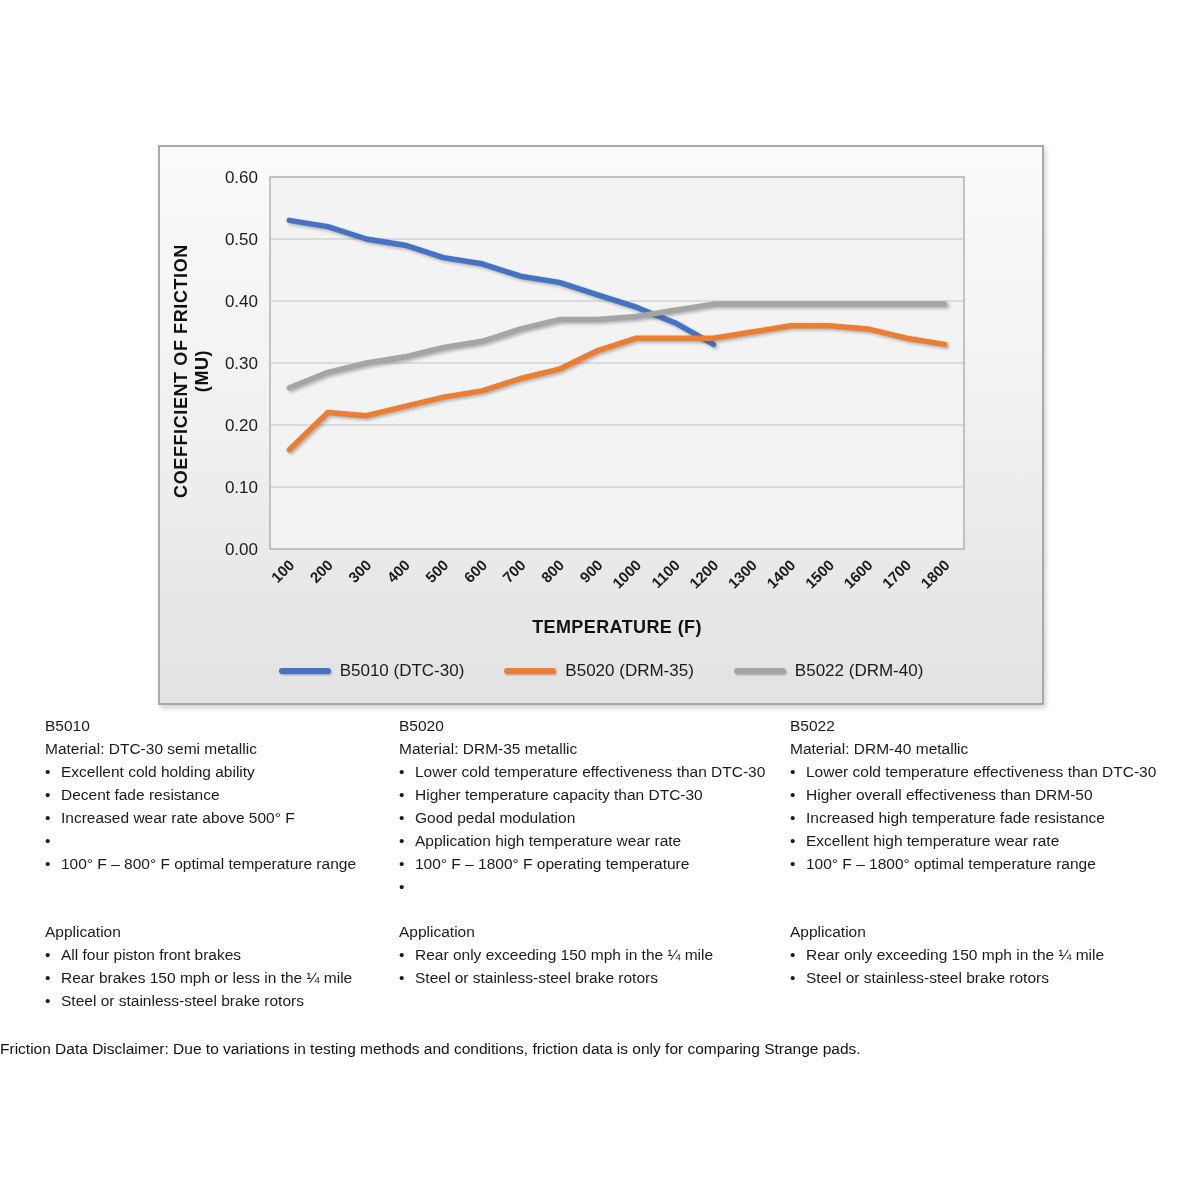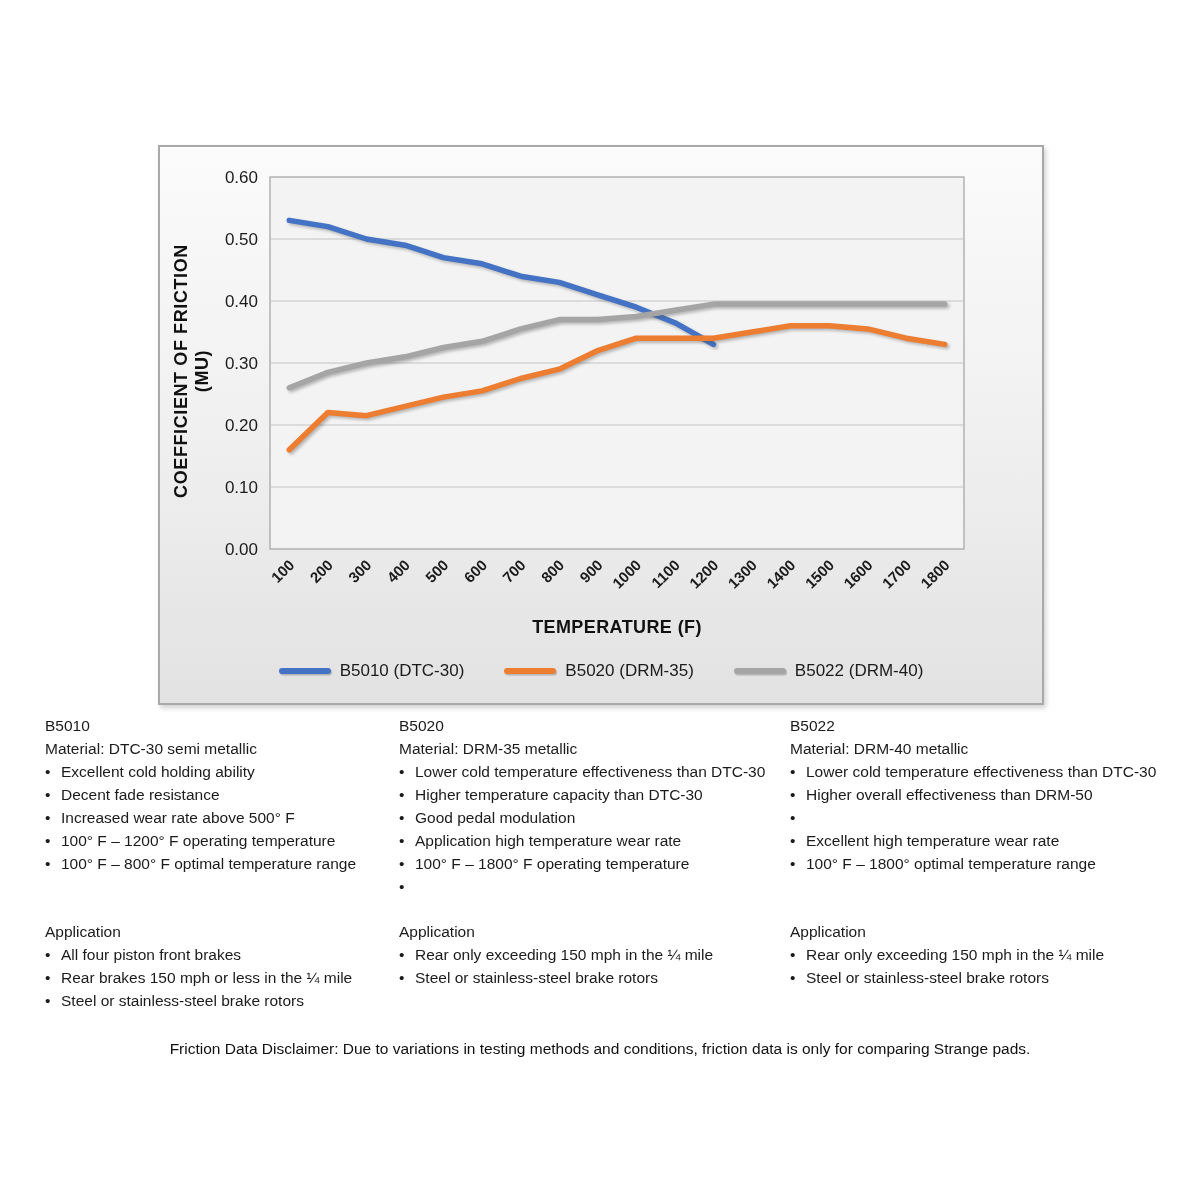--- a/index.html
+++ b/index.html
@@ -37,21 +37,21 @@
   .legend-swatch{width:52px;height:6px;border-radius:3px;box-shadow:1px 1.5px 1px rgba(90,90,90,.35);}
   .legend-label{font-size:17px;color:#1b1b1b;}
   
   .pad-col{position:absolute;top:714px;font-size:15.5px;line-height:23px;}
   .pad-header{white-space:pre;}
   .bullet-row{display:flex;}
   .bullet-row .dot{width:16px;flex:0 0 16px;}
   .app-block{position:absolute;left:0;top:206px;width:100%;}
   
   .disclaimer{
-    position:absolute;left:0;top:1040px;width:100%;text-align:center;
+    position:absolute;left:0;top:1040px;width:100%;text-align:left;
     font-size:15.5px;color:#111;
   }
 </style>
 </head>
 <body>
 
 <div class="chart-card">
   <svg width="886" height="561" viewBox="0 0 886 561">
       <rect x="110" y="30" width="694" height="372" fill="#f3f3f3" stroke="#a8a8a8" stroke-width="1.3"></rect>
       <text x="98" y="408" text-anchor="end" class="ytick">0.00</text>
@@ -117,21 +117,20 @@
       <div class="bullet-row">
         <span class="dot">•</span>
         <span>Decent fade resistance</span>
       </div>
       <div class="bullet-row">
         <span class="dot">•</span>
         <span>Increased wear rate above 500° F</span>
       </div>
       <div class="bullet-row">
         <span class="dot">•</span>
-        <span>100° F – 1200° F operating temperature</span>
       </div>
       <div class="bullet-row">
         <span class="dot">•</span>
         <span>100° F – 800° F optimal temperature range</span>
       </div>
     </div>
   <div class="app-block">
     <div class="pad-header">Application</div>
     <div class="bullet-list">
         <div class="bullet-row">
@@ -200,20 +199,21 @@
       <div class="bullet-row">
         <span class="dot">•</span>
         <span>Lower cold temperature effectiveness than DTC-30</span>
       </div>
       <div class="bullet-row">
         <span class="dot">•</span>
         <span>Higher overall effectiveness than DRM-50</span>
       </div>
       <div class="bullet-row">
         <span class="dot">•</span>
+        <span>Increased high temperature fade resistance</span>
       </div>
       <div class="bullet-row">
         <span class="dot">•</span>
         <span>Excellent high temperature wear rate</span>
       </div>
       <div class="bullet-row">
         <span class="dot">•</span>
         <span>100° F – 1800° optimal temperature range</span>
       </div>
     </div>

